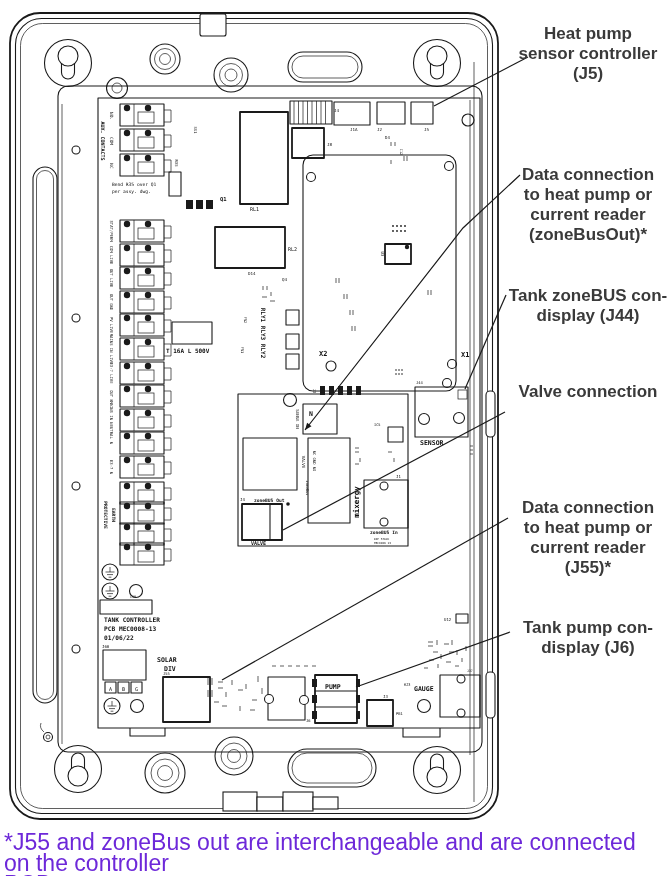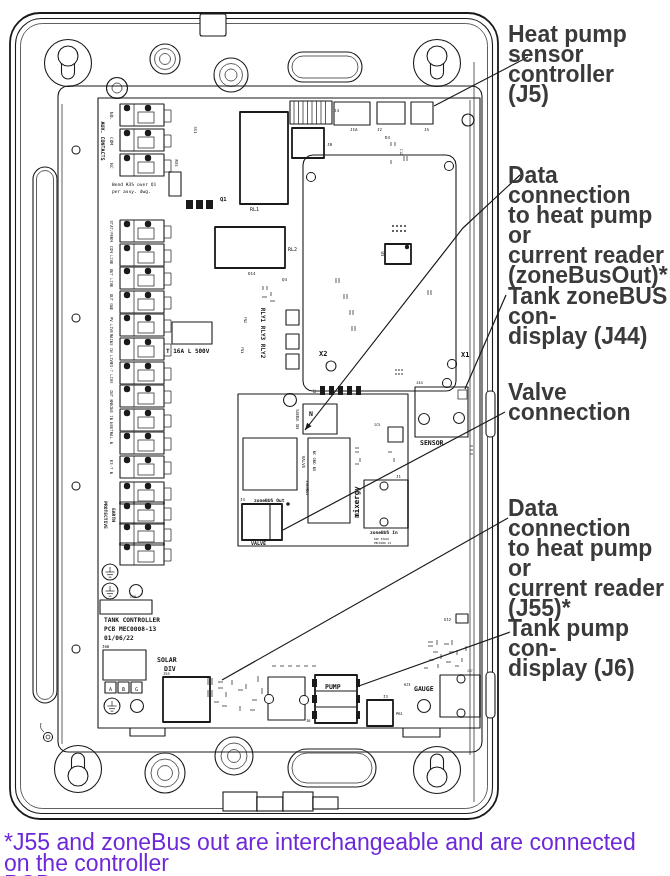--- a/index.html
+++ b/index.html
@@ -10,22 +10,22 @@
   
   .ln{fill:none;stroke:#1a1a1a;stroke-width:1.1;stroke-linejoin:round;}
   .ln2{fill:none;stroke:#1a1a1a;stroke-width:1.8;stroke-linejoin:round;}
   .lnthin{fill:none;stroke:#1a1a1a;stroke-width:0.7;}
   .wt{fill:#ffffff;stroke:#1a1a1a;stroke-width:1.1;}
   .fl{fill:#1a1a1a;stroke:none;}
   .ld{fill:none;stroke:#1a1a1a;stroke-width:1.2;}
   text{fill:#101010;font-family:"DejaVu Sans Mono",monospace;}
   .tb{font-weight:bold;}
   
-  .callout{position:absolute;left:508px;width:160px;
-           font-weight:bold;font-size:23px;line-height:20px;color:#3a3a3a;}
+  .callout{position:absolute;left:508px;width:160px;text-align:center;
+           font-weight:bold;font-size:17px;line-height:20px;color:#3a3a3a;}
   .footnote{position:absolute;left:4px;top:832px;width:662px;font-size:23px;
             line-height:21px;color:#6d28d9;font-weight:400;}
 </style>
 </head>
 <body>
 
 <div class="stage">
 
 <svg width="670" height="876" viewBox="0 0 670 876" xmlns="http://www.w3.org/2000/svg" xmlns:xlink="http://www.w3.org/1999/xlink">
 

